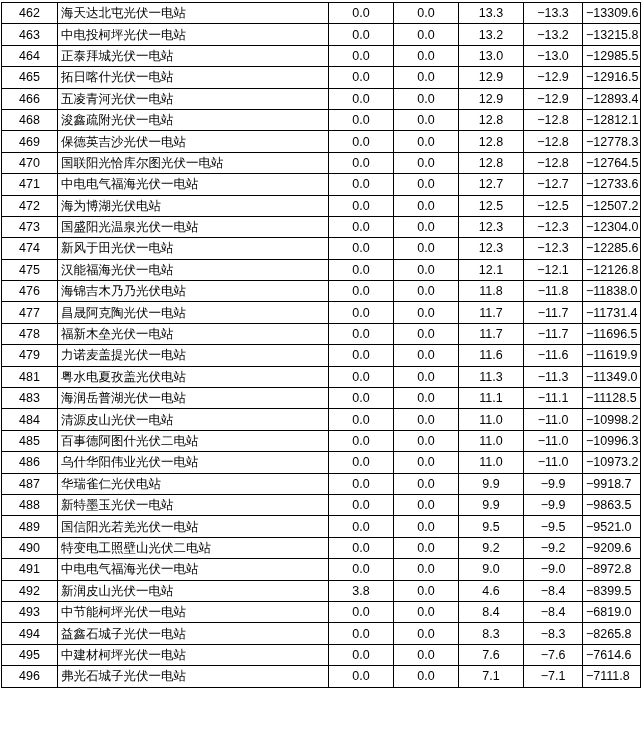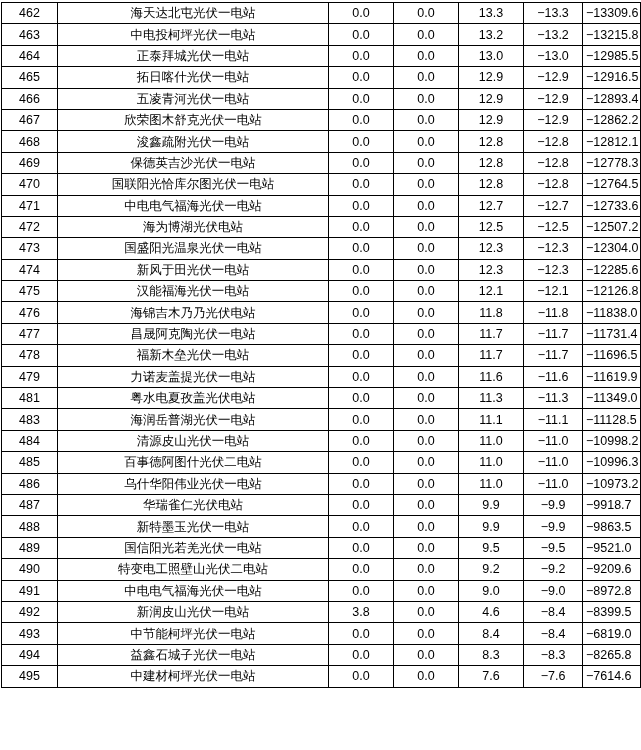--- a/index.html
+++ b/index.html
@@ -37,21 +37,21 @@
   }
   col.c-idx   { width: 56px; }
   col.c-name  { width: 271px; }
   col.c-v1    { width: 65px; }
   col.c-v2    { width: 65px; }
   col.c-v3    { width: 65px; }
   col.c-v4    { width: 59px; }
   col.c-v5    { width: 58px; }
 
   td.idx  { text-align: center; }
-  td.name { text-align: center; }
+  td.name { text-align: left; }
   td.num  { text-align: center; }
   td.last { text-align: left; padding-right: 8px; }
 </style>
 </head>
 <body>
 
 <div id="sheet">
   <table class="grid">
     <colgroup>
       <col class="c-idx">
@@ -102,29 +102,20 @@
         <tr>
           <td class="idx">466</td>
           <td class="name">五凌青河光伏一电站</td>
           <td class="num">0.0</td>
           <td class="num">0.0</td>
           <td class="num">12.9</td>
           <td class="num">−12.9</td>
           <td class="last">−12893.4</td>
         </tr>
         <tr>
-          <td class="idx">467</td>
-          <td class="name">欣荣图木舒克光伏一电站</td>
-          <td class="num">0.0</td>
-          <td class="num">0.0</td>
-          <td class="num">12.9</td>
-          <td class="num">−12.9</td>
-          <td class="last">−12862.2</td>
-        </tr>
-        <tr>
           <td class="idx">468</td>
           <td class="name">浚鑫疏附光伏一电站</td>
           <td class="num">0.0</td>
           <td class="num">0.0</td>
           <td class="num">12.8</td>
           <td class="num">−12.8</td>
           <td class="last">−12812.1</td>
         </tr>
         <tr>
           <td class="idx">469</td>
@@ -343,16 +334,25 @@
           <td class="last">−8265.8</td>
         </tr>
         <tr>
           <td class="idx">495</td>
           <td class="name">中建材柯坪光伏一电站</td>
           <td class="num">0.0</td>
           <td class="num">0.0</td>
           <td class="num">7.6</td>
           <td class="num">−7.6</td>
           <td class="last">−7614.6</td>
+        </tr>
+        <tr>
+          <td class="idx">496</td>
+          <td class="name">弗光石城子光伏一电站</td>
+          <td class="num">0.0</td>
+          <td class="num">0.0</td>
+          <td class="num">7.1</td>
+          <td class="num">−7.1</td>
+          <td class="last">−7111.8</td>
         </tr>
       </tbody>
   </table>
 </div>
 
 </body></html>

